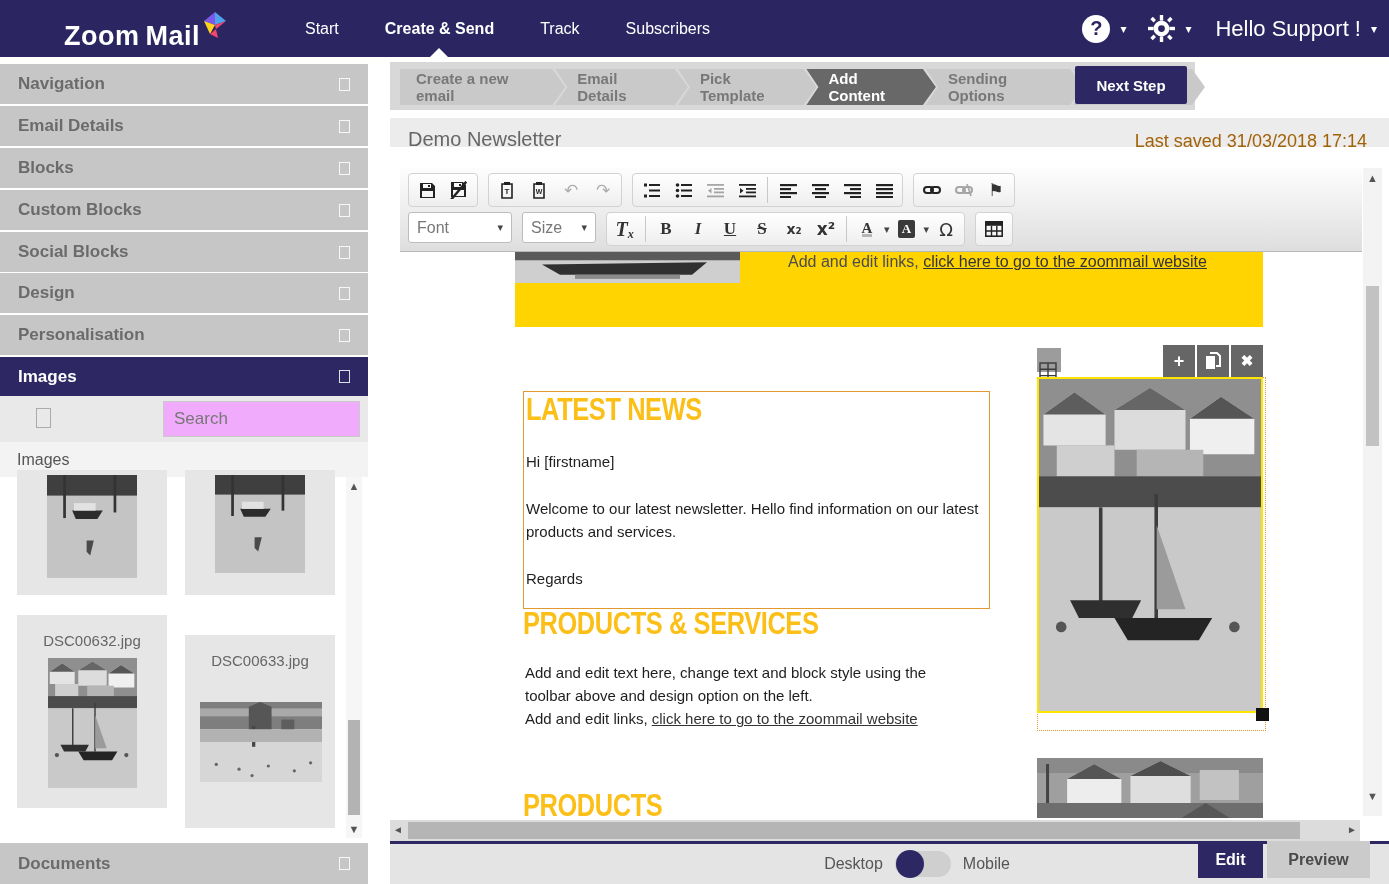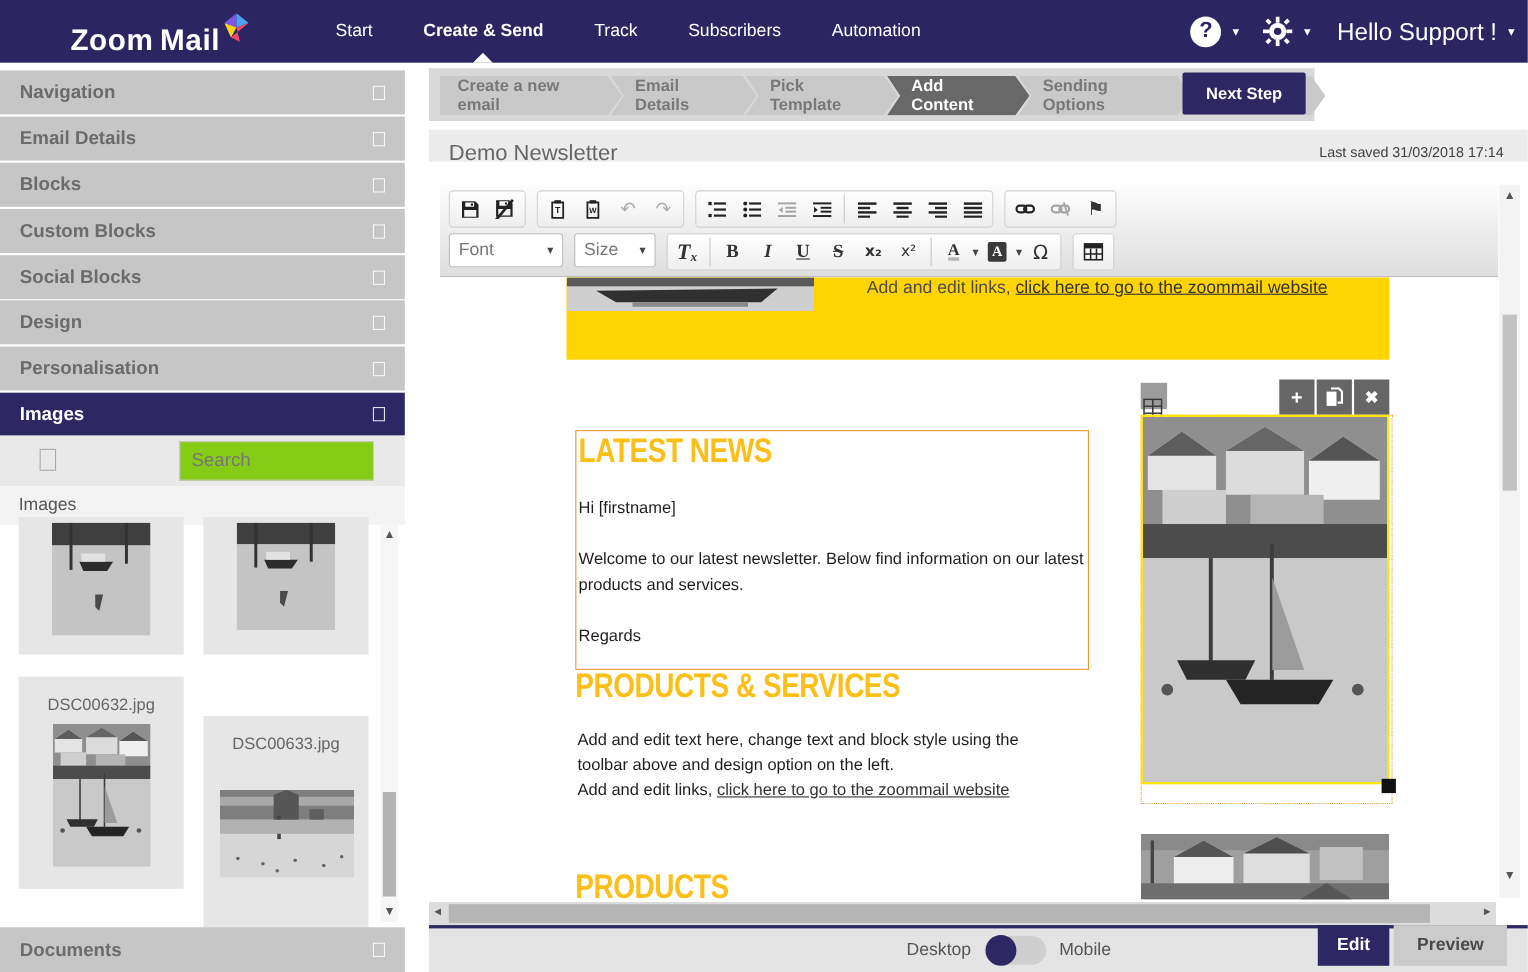--- a/index.html
+++ b/index.html
@@ -18,21 +18,21 @@
   .help-circle { width:28px; height:28px; border-radius:50%; background:#fff; color:#2b2662; font-weight:bold; font-size:20px; display:flex; align-items:center; justify-content:center; }
   .caret { color:#fff; font-size:12px; }
   .user-label { color:#fff; font-size:22px; margin-left:14px; }
 
   
   .side-section { position:absolute; left:0; width:368px; height:40px; background:#c6c6c6; color:#6b6b6b; font-weight:bold; font-size:17px; display:flex; align-items:center; padding:0 18px; justify-content:space-between; cursor:pointer; }
   .side-section.active { background:#2d2864; color:#fff; }
   .glyph-box { width:11px; height:13px; border:1px solid rgba(255,255,255,.85); display:inline-block; }
   .search-row { position:absolute; left:0; top:396px; width:368px; height:46px; background:#e9e9e9; }
   .upload-box { position:absolute; left:36px; top:12px; width:15px; height:20px; border:1px solid #aaa; }
-  .search-input { position:absolute; left:163px; top:5px; width:177px; height:36px; border:1px solid #c9c9c9; background:#84cc16; font-size:17px; color:#555; padding:0 10px; font-family:"Liberation Sans",sans-serif; }
+  .search-input { position:absolute; left:163px; top:5px; width:197px; height:36px; border:1px solid #c9c9c9; background:#f0abfc; font-size:17px; color:#555; padding:0 10px; font-family:"Liberation Sans",sans-serif; }
   .search-input::placeholder { color:#777; }
   .images-label-row { position:absolute; left:0; top:442px; width:368px; height:35px; background:#f3f3f3; color:#555; font-size:16px; display:flex; align-items:center; padding-left:17px; }
   .thumb-card { position:absolute; background:#e6e6e6; }
   .thumb-name { text-align:center; color:#666; font-size:15px; padding-top:17px; }
   .thumb-img { position:absolute; overflow:hidden; }
   .thumb-img svg, .photo svg { display:block; width:100%; height:100%; }
   .side-scroll { position:absolute; left:346px; top:477px; width:16px; height:361px; background:#f6f6f6; }
   .scroll-arrow { color:#555; font-size:11px; text-align:center; width:100%; position:absolute; cursor:pointer; }
   .side-thumbtrack { position:absolute; left:2px; width:12px; background:#b3b3b3; cursor:pointer; }
 
@@ -40,21 +40,21 @@
   .crumbbar { position:absolute; left:390px; top:62px; width:805px; height:48px; background:#d8d8d8; }
   .crumbs { position:absolute; left:10px; top:7px; height:36px; display:flex; }
   .crumb { height:36px; background:#c9c9c9; color:#787878; font-weight:bold; font-size:15px; display:flex; align-items:center; padding:0 24px 0 22px; margin-right:-10px; clip-path:polygon(0 0, calc(100% - 13px) 0, 100% 50%, calc(100% - 13px) 100%, 0 100%, 12px 50%); cursor:pointer; }
   .crumb.first { clip-path:polygon(0 0, calc(100% - 13px) 0, 100% 50%, calc(100% - 13px) 100%, 0 100%); padding-left:16px; }
   .crumb.active { background:#686868; color:#fff; }
   .btn-next { position:absolute; right:8px; top:4px; width:112px; height:38px; background:#2d2864; color:#fff; font-weight:bold; font-size:15px; border:none; cursor:pointer; border-radius:2px; font-family:"Liberation Sans",sans-serif; }
 
   
   .docbar { position:absolute; left:390px; top:118px; width:999px; height:29px; background:#ececec; }
   .doc-title { position:absolute; left:18px; top:10px; color:#666; font-size:20px; }
-  .doc-saved { position:absolute; right:22px; top:13px; color:#404040; font-size:13px; }
+  .doc-saved { position:absolute; right:22px; top:13px; color:#a16207; font-size:18px; }
 
   
   .toolbar { position:absolute; left:400px; top:168px; width:962px; height:84px; background:linear-gradient(#fdfdfd,#dedede); border-bottom:1px solid #b8b8b8; }
   .tb-row { position:absolute; left:8px; display:flex; gap:10px; }
   .tb-group { display:flex; align-items:center; border:1px solid #d2d2d2; border-radius:4px; background:linear-gradient(#fff,#eee); padding:1px 3px; height:34px; gap:2px; }
   .tb-btn { width:30px; height:29px; display:flex; align-items:center; justify-content:center; border-radius:3px; cursor:pointer; color:#333; }
   .tb-btn.disabled { opacity:.38; }
   .tb-sep { width:1px; height:26px; background:#c8c8c8; margin:0 3px; }
   .tb-glyph { font-size:17px; font-family:"DejaVu Sans","Liberation Sans",sans-serif; }
   .tb-letter { font-family:"Liberation Serif",serif; font-weight:bold; font-size:17px; }
@@ -188,23 +188,20 @@
         </div>
       <div class="nav-item active" style="font-weight:bold">
           <span>Create &amp; Send</span>
         </div>
       <div class="nav-item">
           <span>Track</span>
         </div>
       <div class="nav-item">
           <span>Subscribers</span>
         </div>
-      <div class="nav-item">
-          <span>Automation</span>
-        </div>
     </nav>
     <div class="top-right">
       <span class="help-circle">?</span>
       <span class="caret">▾</span>
       <span style="margin-left:12px">
         <svg class="icon" width="27" height="27" viewBox="0 0 24 24">
           <g fill="#fff">
             <circle cx="12" cy="12" r="7"></circle>
             <rect x="10.5" y="0" width="3" height="5"></rect>
               <rect x="10.5" y="19" width="3" height="5"></rect>
@@ -281,21 +278,21 @@
   </div>
 
   <div class="thumb-card" style="left:17px; top:615px; width:150px; height:193px">
     <div class="thumb-name">DSC00632.jpg</div>
     <div class="thumb-img" style="left:31px; top:43px; width:89px; height:130px">
       <svg viewBox="0 0 100 150" preserveAspectRatio="none">
           <use href="#sc-village"></use>
         </svg>
     </div>
   </div>
-  <div class="thumb-card" style="left:185px; top:651px; width:150px; height:193px">
+  <div class="thumb-card" style="left:185px; top:635px; width:150px; height:193px">
     <div class="thumb-name">DSC00633.jpg</div>
     <div class="thumb-img" style="left:15px; top:67px; width:122px; height:80px">
       <svg viewBox="0 0 150 100" preserveAspectRatio="none">
           <use href="#sc-beach"></use>
         </svg>
     </div>
   </div>
 
   <div class="side-scroll">
     <span class="scroll-arrow" style="top:3px">▲</span>
@@ -489,21 +486,21 @@
           <span class="dd-caret">▾</span>
       </div>
       <div class="tb-group">
         <span class="tb-btn" style="font-style:italic; font-family:'Liberation Serif',serif; font-weight:bold; font-size:20px">Tₓ</span>
         <span class="tb-sep"></span>
         <span class="tb-btn tb-letter">B</span>
         <span class="tb-btn tb-letter" style="font-style:italic">I</span>
         <span class="tb-btn tb-letter" style="text-decoration:underline">U</span>
         <span class="tb-btn tb-letter" style="text-decoration:line-through">S</span>
         <span class="tb-btn tb-glyph" style="font-size:14px; font-weight:bold">x₂</span>
-        <span class="tb-btn tb-glyph" style="font-size:14px; font-weight:normal">x²</span>
+        <span class="tb-btn tb-glyph" style="font-size:17px; font-weight:bold">x²</span>
         <span class="tb-sep"></span>
         <span class="tb-btn" style="flex-direction:column; line-height:12px">
           <span style="font-family:'Liberation Serif',serif; font-weight:bold; font-size:15px; border-bottom:3px solid #b5b5b5">A</span>
         </span>
         <span class="dd-caret">▾</span>
         <span class="tb-btn">
           <span style="background:#3a3a3a; color:#fff; font-weight:bold; font-size:13px; padding:1px 4px; border-radius:2px; font-family:'Liberation Serif',serif">A</span>
         </span>
         <span class="dd-caret">▾</span>
         <span class="tb-btn tb-glyph" style="font-size:18px">Ω</span>
@@ -556,21 +553,21 @@
     <div class="main-photo photo">
       <svg viewBox="0 0 100 150" preserveAspectRatio="none">
           <use href="#sc-village"></use>
         </svg>
     </div>
     <div class="resize-handle"></div>
 
     <div class="textblock">
       <span class="yellow-heading">LATEST NEWS</span>
       <p class="body-text" style="margin-top:22px">Hi [firstname]</p>
-      <p class="body-text" style="margin-top:24px; width:462px">Welcome to our latest newsletter. Below find information on our latest products and services.</p>
+      <p class="body-text" style="margin-top:24px; width:462px">Welcome to our latest newsletter. Hello find information on our latest products and services.</p>
       <p class="body-text" style="margin-top:24px">Regards</p>
     </div>
 
     <div class="abs" style="left:123px; top:354px">
       <span class="yellow-heading">PRODUCTS &amp; SERVICES</span>
     </div>
 
     <div class="abs body-text" style="left:125px; top:409px; width:470px">
       <span>Add and edit text here, change text and block style using the</span><br>
       <span>toolbar above and design option on the left.</span><br>

